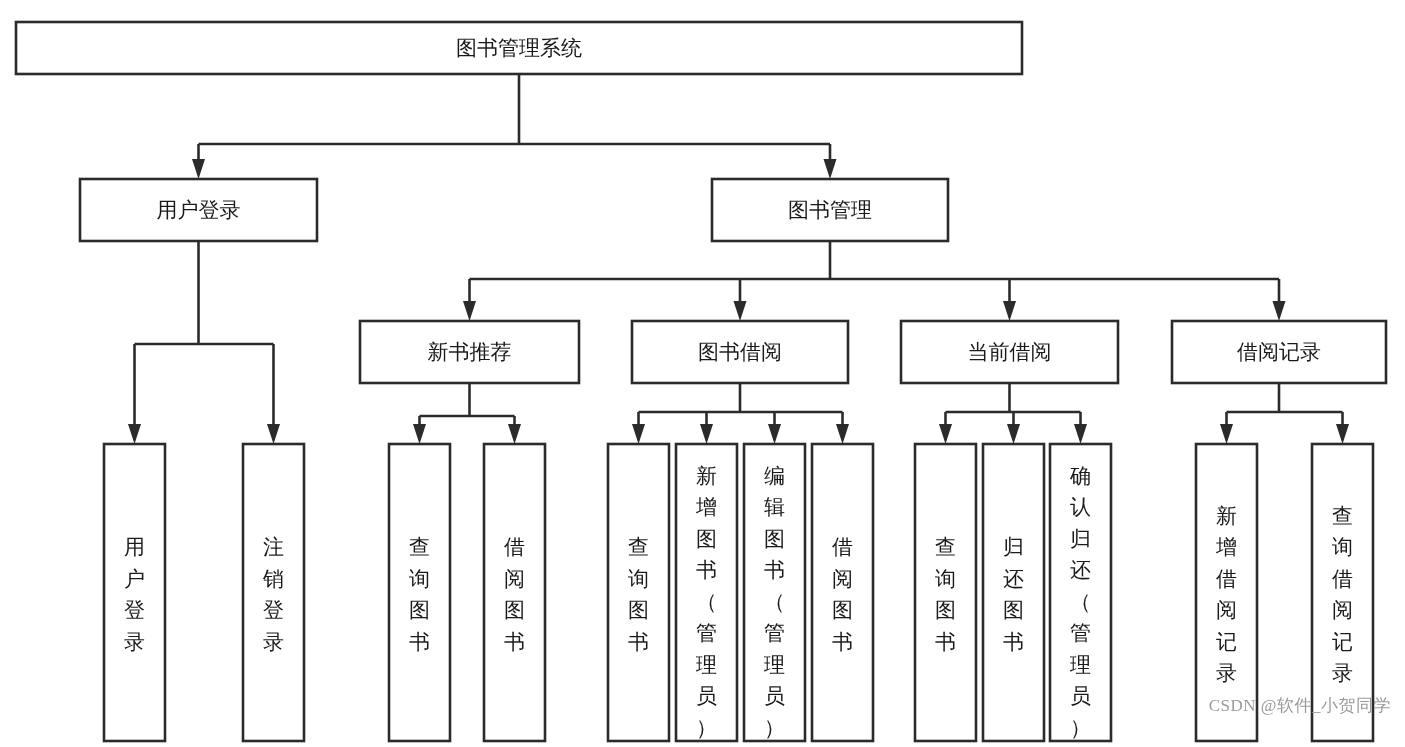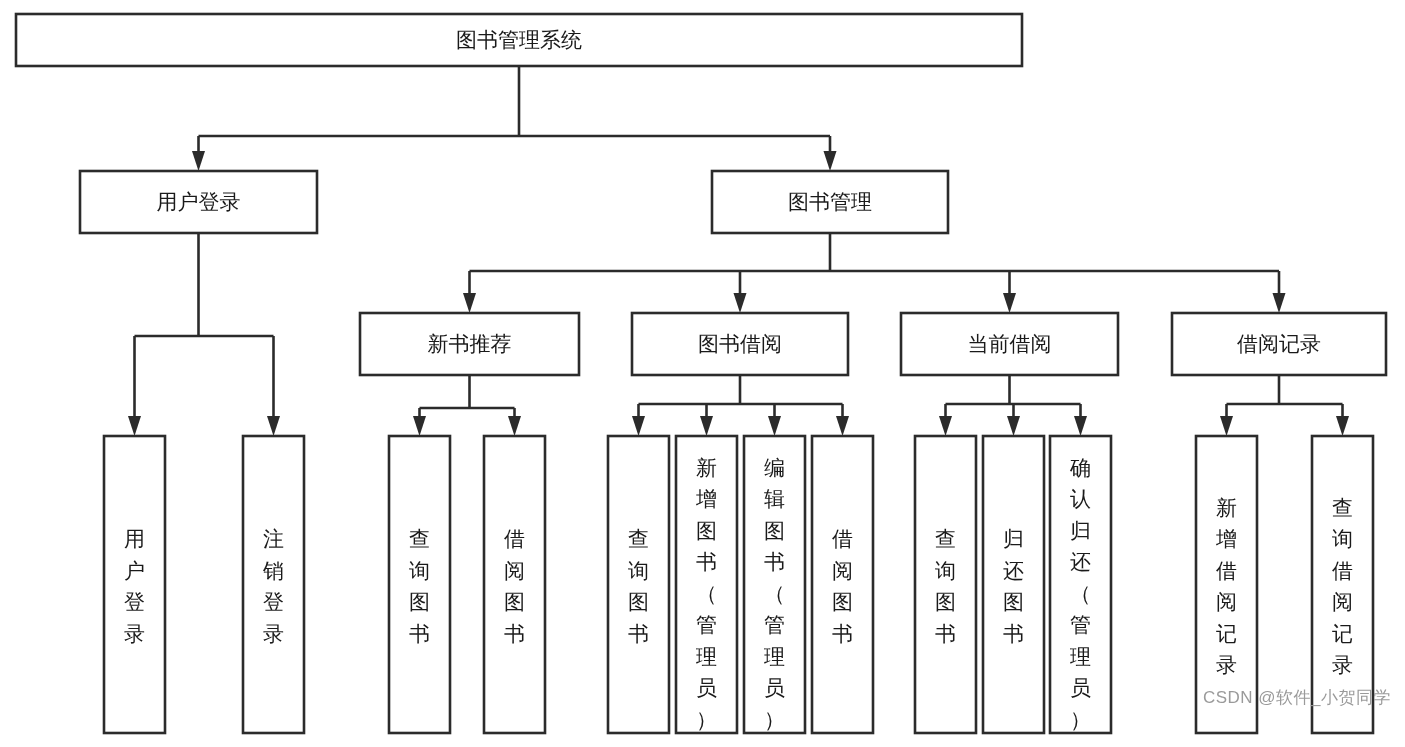--- a/index.html
+++ b/index.html
@@ -10,21 +10,21 @@
   }
   body {
     width: 1405px;
     height: 747px;
     position: relative;
     overflow: hidden;
     font-family: "DejaVu Sans", "Liberation Sans", sans-serif;
   }
   #diagram-root {
     position: absolute;
-    left: 0; top: 0;
+    left: 0; top: 8px;
     width: 1405px;
     height: 715px;
   }
   svg.diagram {
     display: block;
     width: 1405px;
     height: 747px;
     background: #ffffff;
   }
   .node-box {
@@ -52,21 +52,21 @@
   .node-label-vertical {
     fill: #1a1a1a;
     font-family: "DejaVu Sans", "Liberation Sans", sans-serif;
     font-size: 21px;
     text-anchor: middle;
   }
   .watermark {
     position: absolute;
     right: 14px;
     bottom: 6px;
-    font-family: Liberation Sans, sans-serif;
+    font-family: Liberation Serif, serif;
     font-size: 17px;
     color: #9a9a9a;
     letter-spacing: 0.5px;
     white-space: nowrap;
     pointer-events: none;
   }
 </style>
 </head>
 <body>
 

